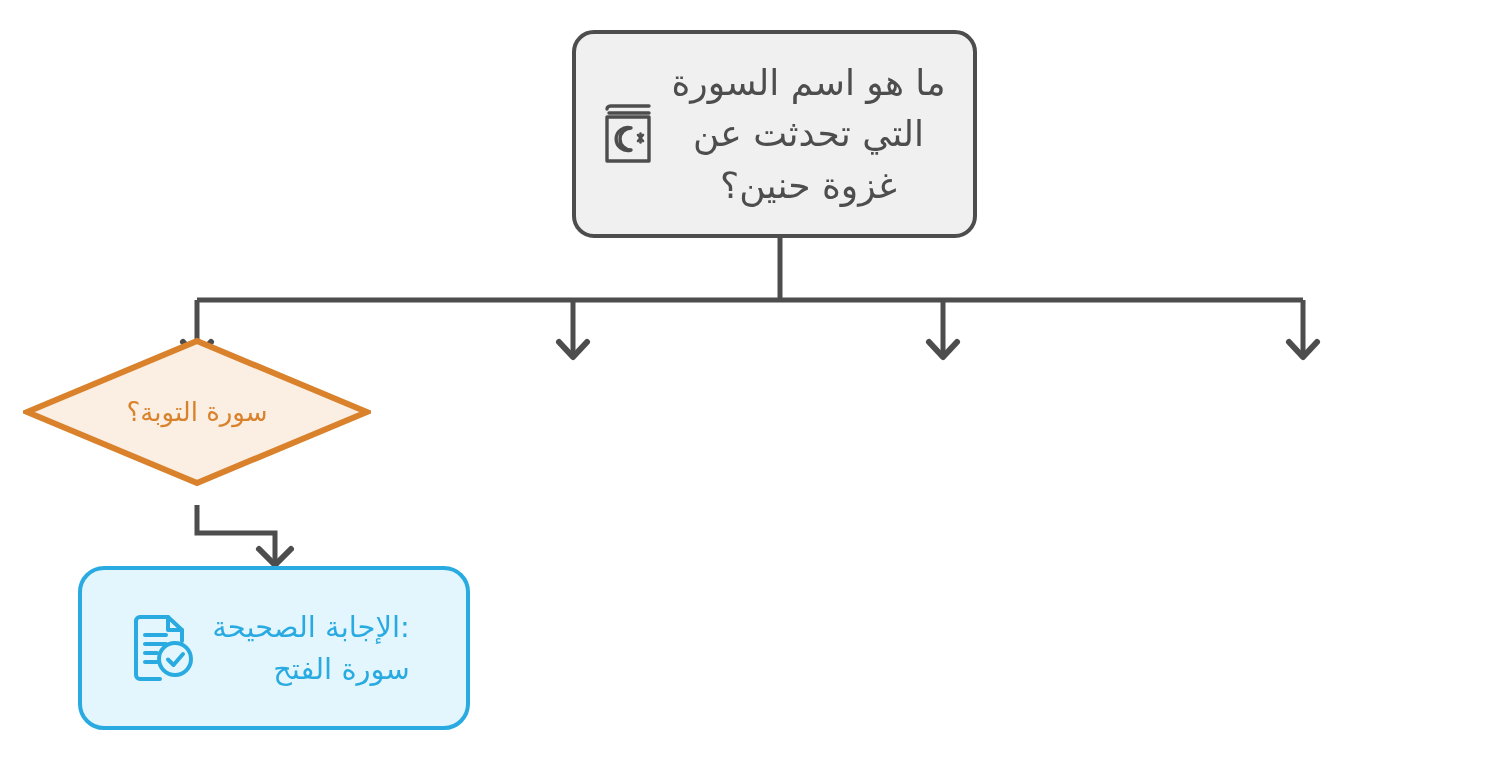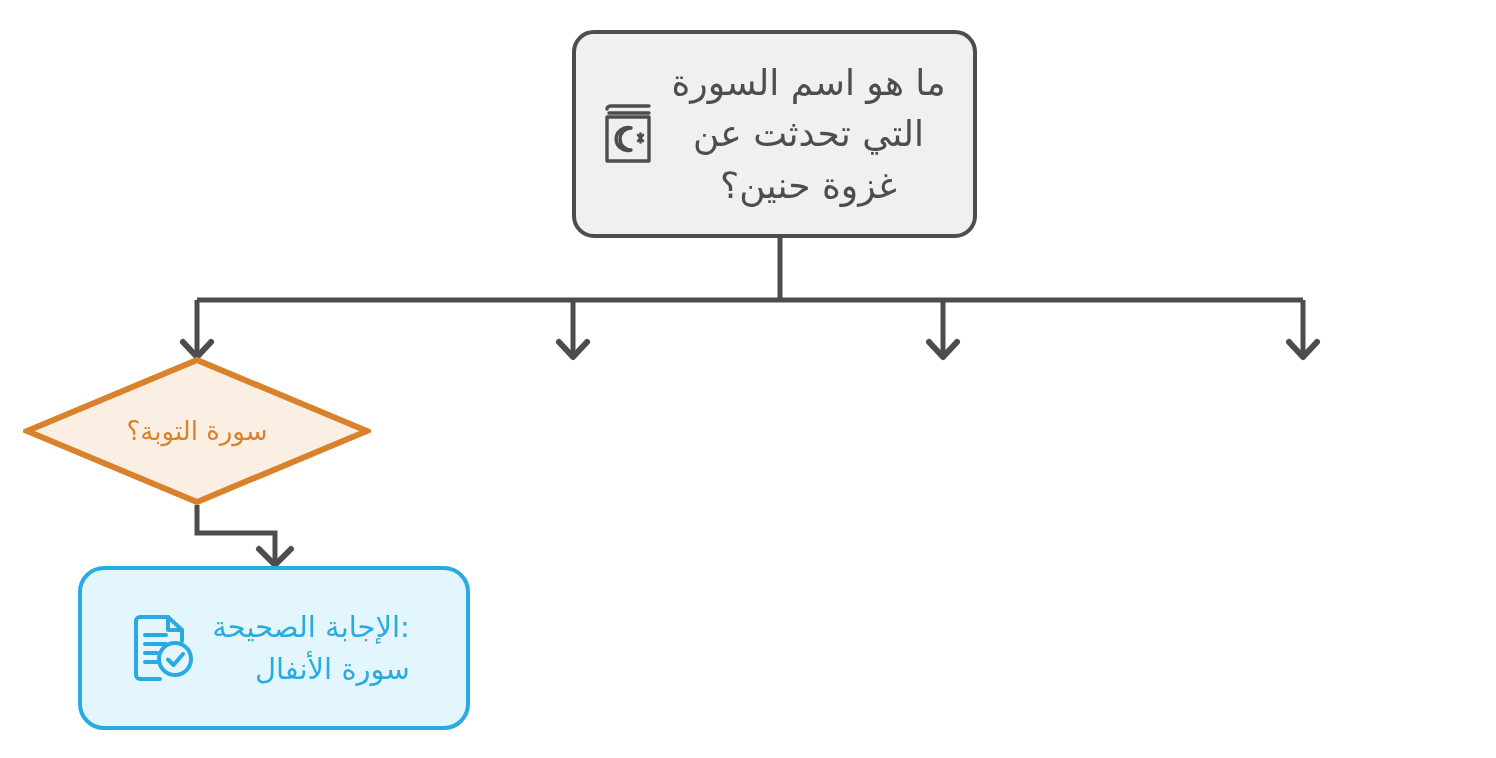--- a/index.html
+++ b/index.html
@@ -170,21 +170,21 @@
         <path d="M39 32 L 44 38"></path>
         <path d="M44 32 L 39 38"></path>
         <path d="M41.5 30.6 L 41.5 39.4"></path>
       </g>
     </svg>
     <div class="question-text">ما هو اسم السورة
 التي تحدثت عن
 غزوة حنين؟</div>
   </div>
 
-  <div class="diamond-wrap" style="left:23px; top:356px;">
+  <div class="diamond-wrap" style="left:23px; top:337px;">
     <svg class="diamond" viewBox="0 0 348 150" xmlns="http://www.w3.org/2000/svg" preserveAspectRatio="none">
       <polygon points="174,4 344,75 174,146 4,75" fill="#FBEEE3" stroke="#D9822B" stroke-width="6" stroke-linejoin="miter"></polygon>
     </svg>
     <div class="diamond-label">سورة التوبة؟</div>
   </div>
 
 
 
 
   <div class="answer-node">
@@ -199,16 +199,16 @@
         <path d="M15 31 L 36 31"></path>
         <path d="M15 40 L 27 40"></path>
         <path d="M15 49 L 27 49"></path>
       </g>
       <g fill="none" stroke="#29ABE2" stroke-width="4" stroke-linecap="round" stroke-linejoin="round">
         <circle cx="45" cy="46" r="16"></circle>
         <path d="M38 46.5 L 43.5 52 L 53 41"></path>
       </g>
     </svg>
     <div class="answer-text">:الإجابة الصحيحة
-سورة الأنفال</div>
+سورة الفتح</div>
   </div>
 
 </div>
 
 </body></html>

